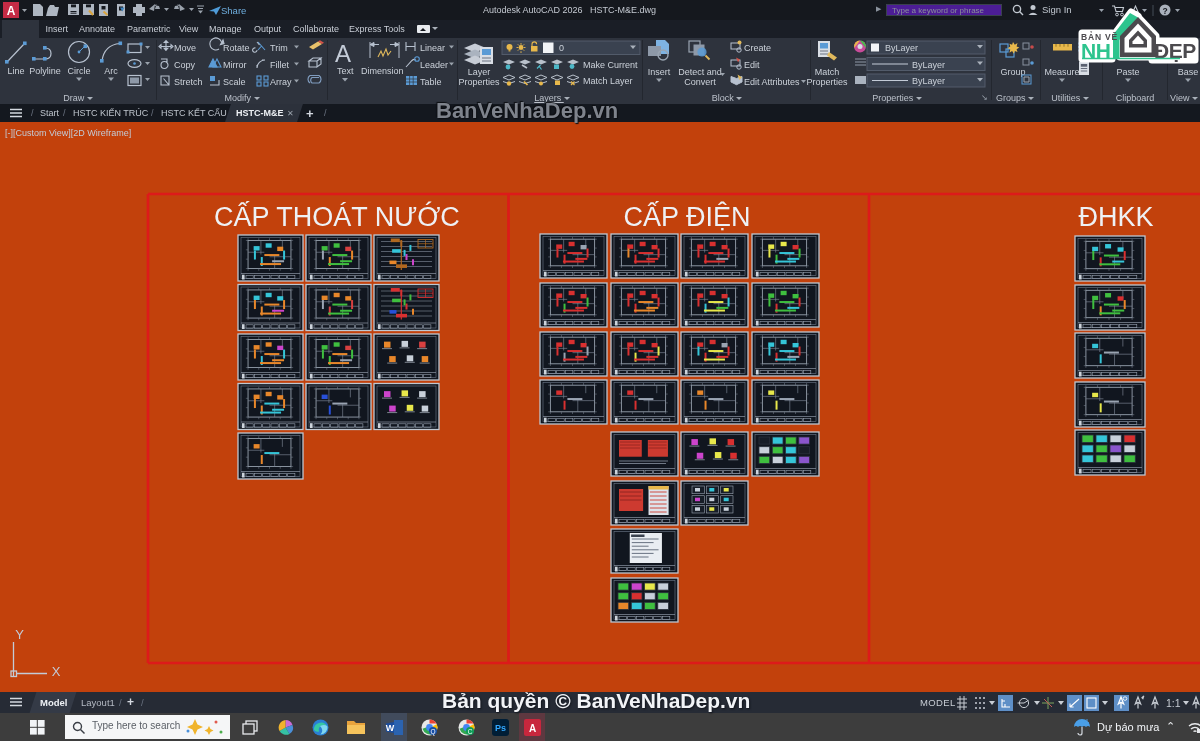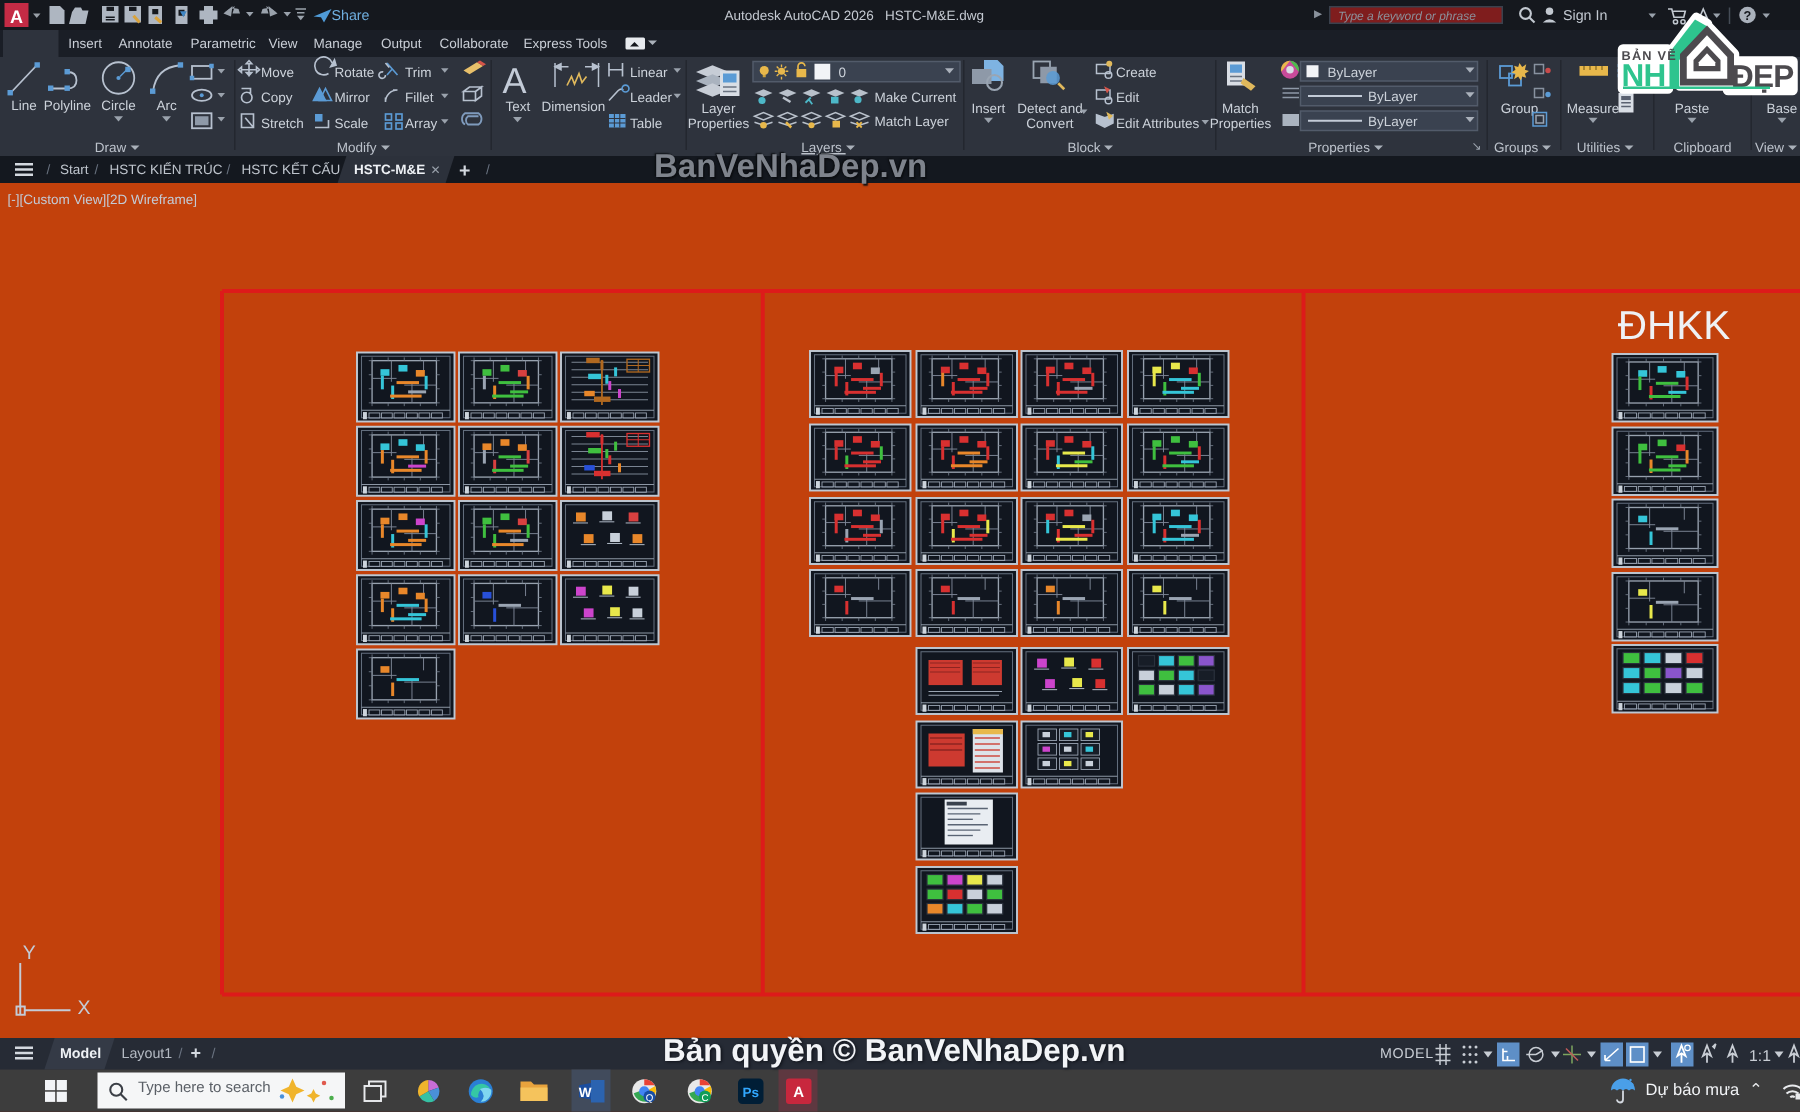--- a/index.html
+++ b/index.html
@@ -65,21 +65,21 @@
       <path d="M189 8 l5 0 -2.5 3 z"></path>
     </g>
     <path d="M197 6 h7 M198 8.5 h5" stroke="#9aa2ac" stroke-width="1.1" fill="none"></path>
     <path d="M198 10.5 l5 0 -2.5 3 z" fill="#9aa2ac"></path>
     <path d="M209 11 l12 -5 -5 9 -2 -3.5 z" fill="#4f9bd8"></path>
   </svg>
   <span class="abs" style="left:221px;top:5px;color:#6faede;font-size:9.5px;">Share</span>
   <span class="abs" style="left:483px;top:5px;color:#c4c9d1;font-size:9px;">Autodesk AutoCAD 2026&nbsp;&nbsp;&nbsp;HSTC-M&amp;E.dwg</span>
 
   <span class="abs" style="left:876px;top:5px;color:#8a929d;font-size:7px;">▶</span>
-  <div class="abs" style="left:886px;top:4px;width:116px;height:12px;background:#7f1d1d;border:1px solid #3a414d;color:#8b919b;font-size:8px;font-style:italic;line-height:11px;padding-left:5px;">Type a keyword or phrase</div>
+  <div class="abs" style="left:886px;top:4px;width:116px;height:12px;background:#4c1d95;border:1px solid #3a414d;color:#8b919b;font-size:8px;line-height:11px;padding-left:5px;">Type a keyword or phrase</div>
   <svg class="abs" style="left:1010px;top:2px" width="190" height="16">
     <circle cx="7" cy="7" r="3.6" fill="none" stroke="#c2c8d0" stroke-width="1.4"></circle>
     <path d="M9.6 9.6 l3.4 3.4" stroke="#c2c8d0" stroke-width="1.4"></path>
     <circle cx="23" cy="5.5" r="2.5" fill="#c2c8d0"></circle>
     <path d="M18.5 13 q4.5 -4.5 9 0 z" fill="#c2c8d0"></path>
     <text x="32" y="11" fill="#c2c8d0" font-size="9.5">Sign In</text>
     <path d="M89 7 l5 0 -2.5 3 z" fill="#9aa2ac"></path>
     <path d="M102 4 h2.5 l1.5 5.5 h6.5 l1 -4 h-8" fill="none" stroke="#c2c8d0" stroke-width="1.1"></path>
     <circle cx="107" cy="12.5" r="1.4" fill="none" stroke="#c2c8d0" stroke-width="1"></circle>
     <circle cx="112" cy="12.5" r="1.4" fill="none" stroke="#c2c8d0" stroke-width="1"></circle>
@@ -427,20 +427,22 @@
   <span class="ftab" style="left:324px;color:#6a7381;">/</span>
 </div>
 
 <div id="canvas">
   <span class="abs" style="left:5px;top:6px;color:#c3cbd7;font-size:9px;">[-][Custom View][2D Wireframe]</span>
   <svg class="abs" style="left:0;top:0" width="1200" height="570">
     <g stroke="#dd1a1a" stroke-width="2.6" fill="none">
       <path d="M148 72 H1200 M148 541 H1200 M148 72 V541 M508.5 72 V541 M869 72 V541"></path>
     </g>
   </svg>
+  <div class="sec-title" style="left:337px;top:80px;">CẤP THOÁT NƯỚC</div>
+  <div class="sec-title" style="left:687px;top:80px;">CẤP ĐIỆN</div>
   <div class="sec-title" style="left:1116px;top:80px;">ĐHKK</div>
   <svg id="thumbs" class="abs" style="left:0;top:0" width="1200" height="570">
       <g>
         <rect x="238" y="113" width="65" height="46" fill="#11161f" stroke="#bec7d2" stroke-width="1.3"></rect>
         <rect x="241" y="115.5" width="59" height="41" fill="none" stroke="#626d7c" stroke-width="0.7"></rect>
         <path d="M241 151.5 H300" stroke="#8d97a5" stroke-width="0.7"></path>
         <rect x="246.0" y="153.3" width="7.2" height="3.4" fill="none" stroke="#9aa4b2" stroke-width="0.6"></rect>
         <rect x="254.3" y="153.3" width="7.2" height="3.4" fill="none" stroke="#9aa4b2" stroke-width="0.6"></rect>
         <rect x="262.7" y="153.3" width="7.2" height="3.4" fill="none" stroke="#9aa4b2" stroke-width="0.6"></rect>
         <rect x="271.0" y="153.3" width="7.2" height="3.4" fill="none" stroke="#9aa4b2" stroke-width="0.6"></rect>

